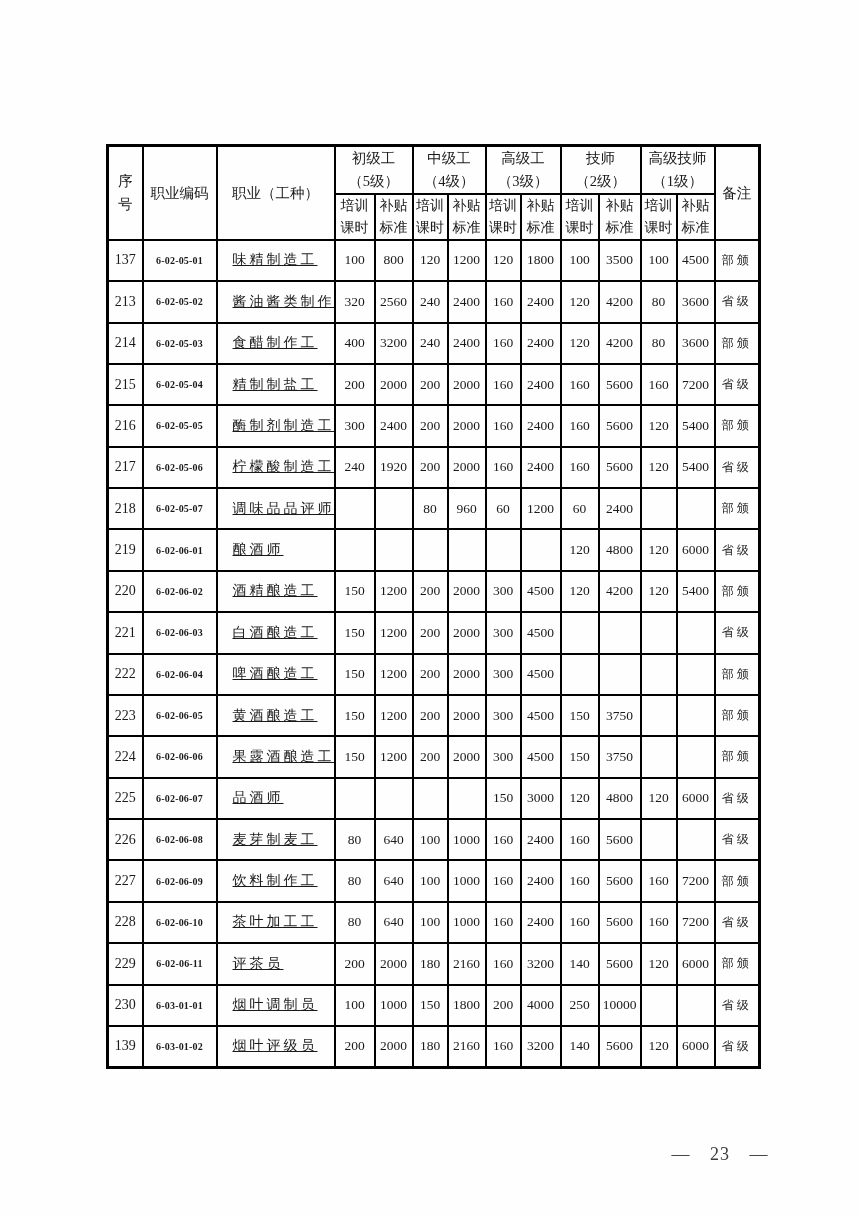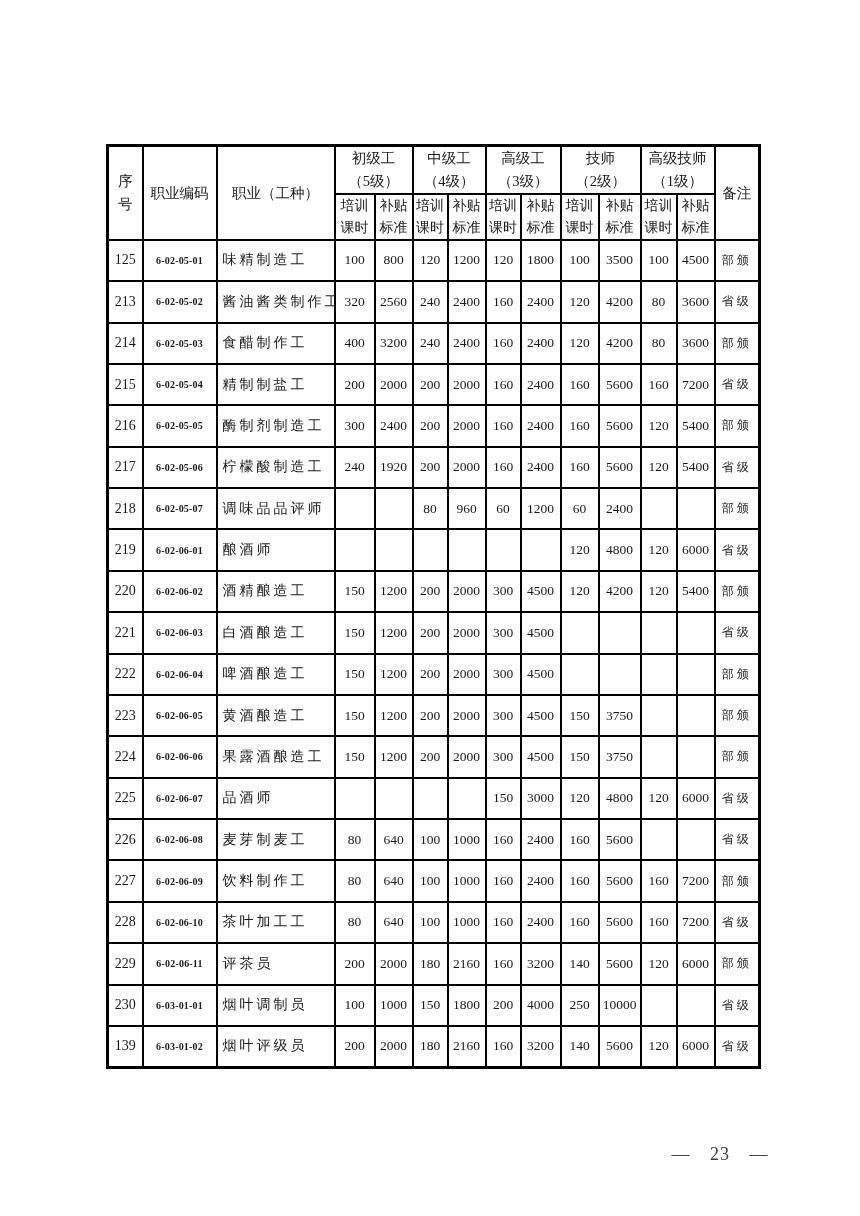--- a/index.html
+++ b/index.html
@@ -44,24 +44,25 @@
   }
   .group-line { display: block; line-height: 1.6; font-family: Liberation Serif, serif; }
   .sub-th div { line-height: 1.55; font-size: 14px; }
   .row-group { height: 48px; }
   .row-sub { height: 33px; }
   tbody tr { height: 41px; }
   td.td-seq { font-size: 14px; }
   td.td-code { font-size: 10px; letter-spacing: 0.2px; font-weight: bold; }
   td.td-name {
     text-align: left;
-    padding-left: 5px;
+    padding-left: 15px;
     font-size: 14px;
     letter-spacing: 3px;
     white-space: nowrap;
+    text-decoration: underline;
   }
   td.td-num { font-size: 13.5px; }
   td.td-remark { font-size: 12px; letter-spacing: 3px; }
   .page-number {
     position: absolute;
     top: 1144px;
     left: 640px;
     width: 160px;
     text-align: center;
     font-size: 18px;
@@ -157,21 +158,21 @@
             <div>课时</div>
           </th>
           <th class="sub-th">
             <div>补贴</div>
             <div>标准</div>
           </th>
         </tr>
     </thead>
     <tbody>
         <tr>
-          <td class="td-seq">125</td>
+          <td class="td-seq">137</td>
           <td class="td-code">6-02-05-01</td>
           <td class="td-name">味精制造工</td>
           <td class="td-num">100</td>
           <td class="td-num">800</td>
           <td class="td-num">120</td>
           <td class="td-num">1200</td>
           <td class="td-num">120</td>
           <td class="td-num">1800</td>
           <td class="td-num">100</td>
           <td class="td-num">3500</td>

